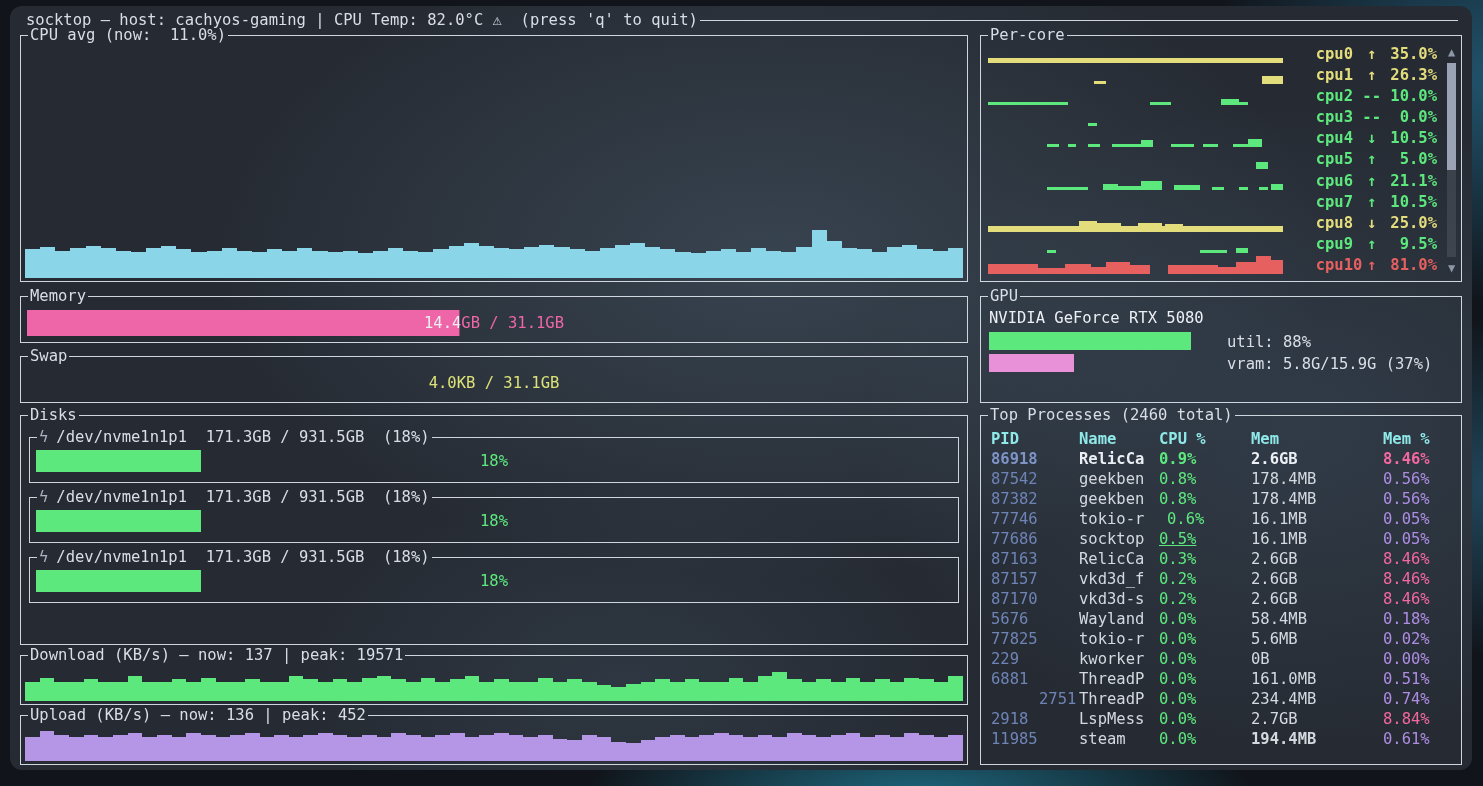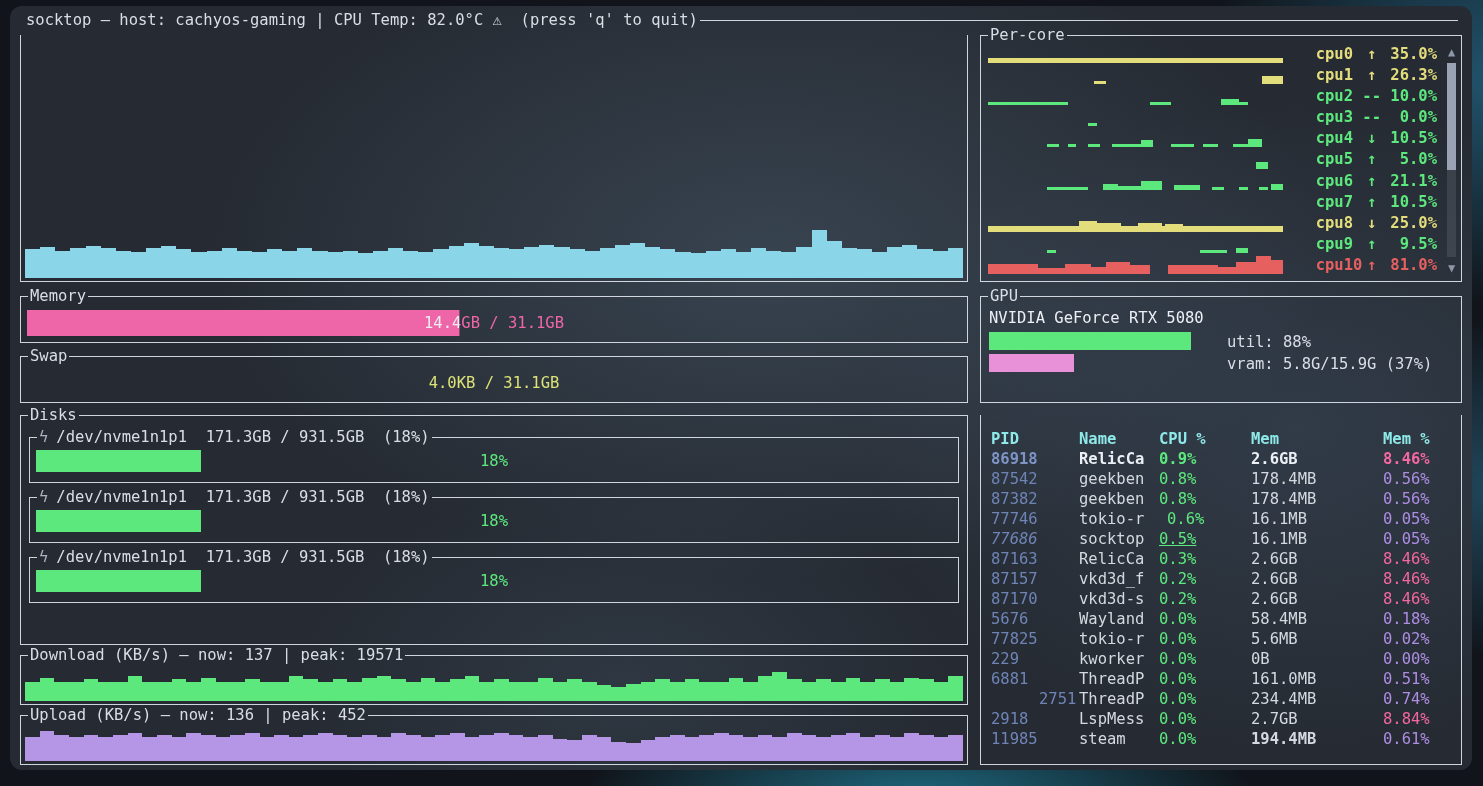--- a/index.html
+++ b/index.html
@@ -76,20 +76,21 @@
 
 <div class="stage">
   <div class="window">
 
     <div class="title-row">
       <span>socktop — host: cachyos-gaming | CPU Temp: 82.0°C ⚠  (press 'q' to quit)</span>
       <span class="tline"></span>
     </div>
 
     <div class="panel" style="left:10px; top:29px; width:948px; height:247px;">
+      <div class="ptitle"><span class="tick"></span><span class="ptext">CPU avg (now:  11.0%)</span><span class="tline"></span></div>
       <div class="chart" id="cpu-chart" style="left:4px; right:4px; bottom:3px; height:52px;">
           <div class="bar" style="height: 29px; background: rgb(139, 213, 232);"></div>
           <div class="bar" style="height: 31px; background: rgb(139, 213, 232);"></div>
           <div class="bar" style="height: 27px; background: rgb(139, 213, 232);"></div>
           <div class="bar" style="height: 30px; background: rgb(139, 213, 232);"></div>
           <div class="bar" style="height: 32px; background: rgb(139, 213, 232);"></div>
           <div class="bar" style="height: 30px; background: rgb(139, 213, 232);"></div>
           <div class="bar" style="height: 27px; background: rgb(139, 213, 232);"></div>
           <div class="bar" style="height: 26px; background: rgb(139, 213, 232);"></div>
           <div class="bar" style="height: 30px; background: rgb(139, 213, 232);"></div>
@@ -313,27 +314,28 @@
             <div class="ptitle"><span class="tick"></span><span class="ptext"><span style="color: rgb(170, 178, 192); padding-right: 8px;">ϟ</span><span>/dev/nvme1n1p1  171.3GB / 931.5GB  (18%)</span></span><span class="tline"></span></div>
             <div class="gauge" style="left: 6px; right: 6px; top: 13px; height: 22px; line-height: 22px;">
               <div class="gauge-label" style="color: rgb(93, 232, 126);">18%</div>
               <div class="gauge-fill-layer" style="background: rgb(93, 232, 126); clip-path: inset(0px 82% 0px 0px);"></div>
             </div>
           </div>
         </div>
     </div>
 
     <div class="panel" style="left:970px; top:409px; width:482px; height:350px;">
+      <div class="ptitle"><span class="tick"></span><span class="ptext">Top Processes (2460 total)</span><span class="tline"></span></div>
       <div class="proc-table" id="proc-table">
           <div class="proc-row hdr"><span style="color: rgb(143, 233, 233);">PID</span><span style="color: rgb(143, 233, 233);">Name</span><span style="color: rgb(143, 233, 233);">CPU %</span><span style="color: rgb(143, 233, 233);">Mem</span><span style="color: rgb(143, 233, 233);">Mem %</span></div>
           <div class="proc-row sel"><span style="color: rgb(126, 147, 198);">86918</span><span style="color: rgb(236, 239, 244);">RelicCa</span><span style="color: rgb(93, 232, 126);">0.9%</span><span style="color: rgb(236, 239, 244);">2.6GB</span><span style="color: rgb(244, 103, 159);">8.46%</span></div>
           <div class="proc-row"><span style="color: rgb(111, 132, 182);">87542</span><span style="color: rgb(212, 217, 224);">geekben</span><span style="color: rgb(93, 232, 126);">0.8%</span><span style="color: rgb(212, 217, 224);">178.4MB</span><span style="color: rgb(173, 140, 226);">0.56%</span></div>
           <div class="proc-row"><span style="color: rgb(111, 132, 182);">87382</span><span style="color: rgb(212, 217, 224);">geekben</span><span style="color: rgb(93, 232, 126);">0.8%</span><span style="color: rgb(212, 217, 224);">178.4MB</span><span style="color: rgb(173, 140, 226);">0.56%</span></div>
           <div class="proc-row"><span style="color: rgb(111, 132, 182);">77746</span><span style="color: rgb(212, 217, 224);">tokio-r</span><span style="color: rgb(93, 232, 126); margin-left: 8px;">0.6%</span><span style="color: rgb(212, 217, 224);">16.1MB</span><span style="color: rgb(173, 140, 226);">0.05%</span></div>
-          <div class="proc-row"><span style="color: rgb(111, 132, 182); font-style: italic;">77686</span><span style="color: rgb(212, 217, 224);">socktop</span><span style="color: rgb(93, 232, 126); text-decoration: underline;">0.5%</span><span style="color: rgb(212, 217, 224);">16.1MB</span><span style="color: rgb(173, 140, 226);">0.05%</span></div>
+          <div class="proc-row"><span style="color: rgb(111, 132, 182);">77686</span><span style="color: rgb(212, 217, 224);">socktop</span><span style="color: rgb(93, 232, 126); text-decoration: underline;">0.5%</span><span style="color: rgb(212, 217, 224);">16.1MB</span><span style="color: rgb(173, 140, 226);">0.05%</span></div>
           <div class="proc-row"><span style="color: rgb(111, 132, 182);">87163</span><span style="color: rgb(212, 217, 224);">RelicCa</span><span style="color: rgb(93, 232, 126);">0.3%</span><span style="color: rgb(212, 217, 224);">2.6GB</span><span style="color: rgb(244, 103, 159);">8.46%</span></div>
           <div class="proc-row"><span style="color: rgb(111, 132, 182);">87157</span><span style="color: rgb(212, 217, 224);">vkd3d_f</span><span style="color: rgb(93, 232, 126);">0.2%</span><span style="color: rgb(212, 217, 224);">2.6GB</span><span style="color: rgb(244, 103, 159);">8.46%</span></div>
           <div class="proc-row"><span style="color: rgb(111, 132, 182);">87170</span><span style="color: rgb(212, 217, 224);">vkd3d-s</span><span style="color: rgb(93, 232, 126);">0.2%</span><span style="color: rgb(212, 217, 224);">2.6GB</span><span style="color: rgb(244, 103, 159);">8.46%</span></div>
           <div class="proc-row"><span style="color: rgb(111, 132, 182);">5676</span><span style="color: rgb(212, 217, 224);">Wayland</span><span style="color: rgb(93, 232, 126);">0.0%</span><span style="color: rgb(212, 217, 224);">58.4MB</span><span style="color: rgb(173, 140, 226);">0.18%</span></div>
           <div class="proc-row"><span style="color: rgb(111, 132, 182);">77825</span><span style="color: rgb(212, 217, 224);">tokio-r</span><span style="color: rgb(93, 232, 126);">0.0%</span><span style="color: rgb(212, 217, 224);">5.6MB</span><span style="color: rgb(173, 140, 226);">0.02%</span></div>
           <div class="proc-row"><span style="color: rgb(111, 132, 182);">229</span><span style="color: rgb(212, 217, 224);">kworker</span><span style="color: rgb(93, 232, 126);">0.0%</span><span style="color: rgb(212, 217, 224);">0B</span><span style="color: rgb(173, 140, 226);">0.00%</span></div>
           <div class="proc-row"><span style="color: rgb(111, 132, 182);">6881</span><span style="color: rgb(212, 217, 224);">ThreadP</span><span style="color: rgb(93, 232, 126);">0.0%</span><span style="color: rgb(212, 217, 224);">161.0MB</span><span style="color: rgb(173, 140, 226);">0.51%</span></div>
           <div class="proc-row"><span style="color: rgb(111, 132, 182); margin-left: 48px;">2751</span><span style="color: rgb(212, 217, 224);">ThreadP</span><span style="color: rgb(93, 232, 126);">0.0%</span><span style="color: rgb(212, 217, 224);">234.4MB</span><span style="color: rgb(173, 140, 226);">0.74%</span></div>
           <div class="proc-row"><span style="color: rgb(111, 132, 182);">2918</span><span style="color: rgb(212, 217, 224);">LspMess</span><span style="color: rgb(93, 232, 126);">0.0%</span><span style="color: rgb(212, 217, 224);">2.7GB</span><span style="color: rgb(244, 103, 159);">8.84%</span></div>
           <div class="proc-row"><span style="color: rgb(111, 132, 182);">11985</span><span style="color: rgb(212, 217, 224);">steam</span><span style="color: rgb(93, 232, 126);">0.0%</span><span style="color: rgb(212, 217, 224); font-weight: bold;">194.4MB</span><span style="color: rgb(173, 140, 226);">0.61%</span></div>

